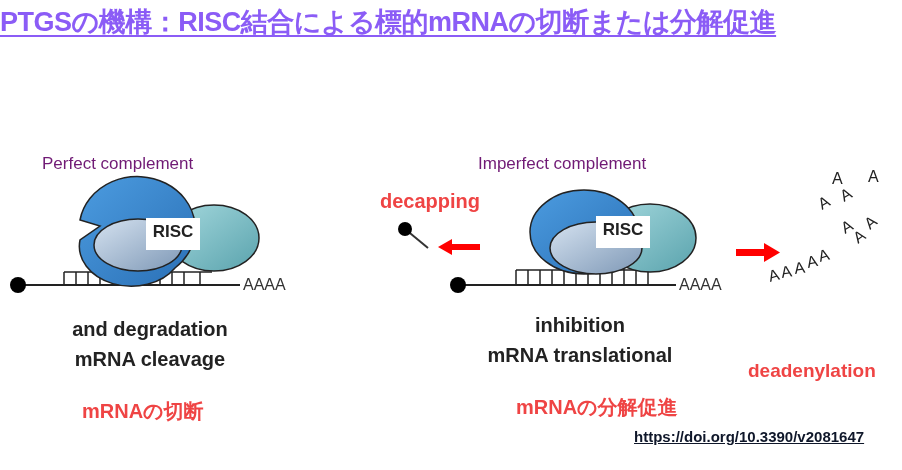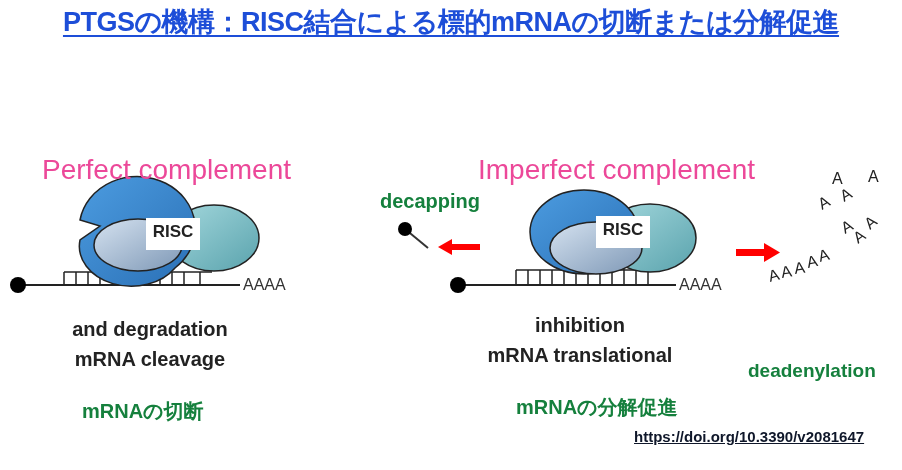--- a/index.html
+++ b/index.html
@@ -1,22 +1,22 @@
 <!DOCTYPE html>
 <html><head>
 <meta charset="utf-8">
 <style>
   html,body{margin:0;padding:0;background:#fff;}
   body{width:902px;height:470px;position:relative;overflow:hidden;font-family:"Liberation Sans","DejaVu Sans",sans-serif;}
   .abs{position:absolute;}
-  .title{left:0;width:902px;top:4px;text-align:center;font-weight:bold;font-size:27px;letter-spacing:-0.5px;color:#1d4ed8;}
+  .title{left:0;width:902px;top:4px;font-weight:bold;font-size:27px;letter-spacing:-0.5px;color:#8b5cf6;}
   .title span{text-decoration:underline;text-decoration-thickness:2px;text-underline-offset:4px;}
-  .gray{color:#ec4899;font-size:28px;}
+  .gray{color:#701a75;font-size:17px;}
   .black-bold{color:#222;font-weight:bold;font-size:20px;text-align:center;line-height:30px;}
-  .red{color:#15803d;font-weight:bold;}
+  .red{color:#ef4444;font-weight:bold;}
   .link{color:#0f172a;text-decoration:underline;font-size:15px;font-weight:bold;}
   svg{position:absolute;left:0;top:0;}
 </style>
 </head>
 <body>
 
 <div class="abs title"><span>PTGSの機構：RISC結合による標的mRNAの切断または分解促進</span></div>
 
 <svg width="902" height="470">
   <defs>

